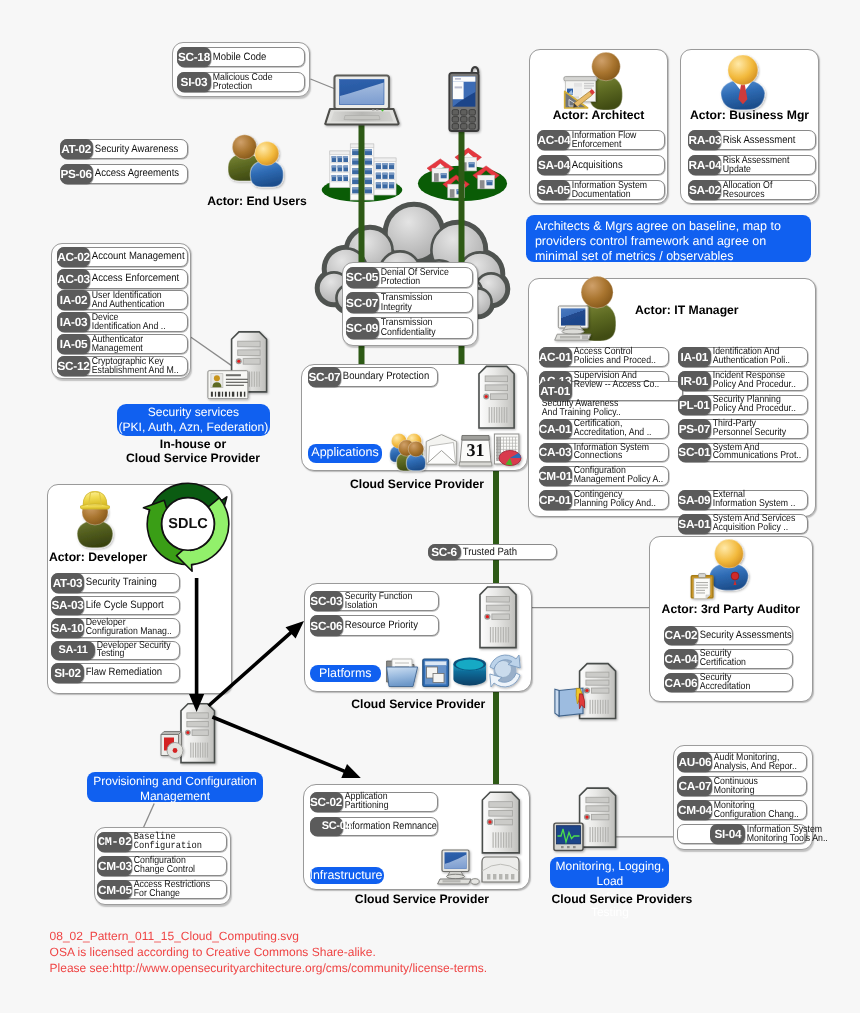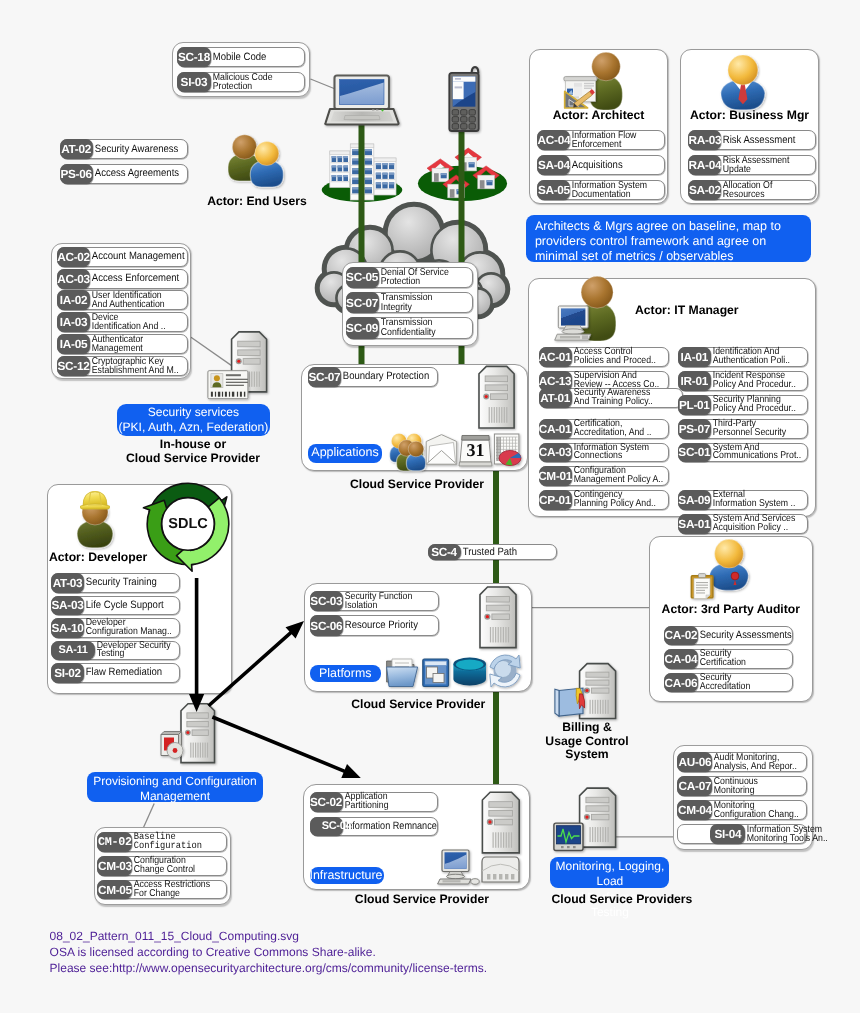--- a/index.html
+++ b/index.html
@@ -26,21 +26,21 @@
 
 
 .blue{position:absolute;background:#1060f0;color:#fff;border-radius:9px;box-sizing:border-box;
   display:flex;flex-direction:column;align-items:center;justify-content:center;text-align:center;line-height:1.26;}
 .bluebox{position:absolute;background:#1060f0;color:#fff;border-radius:8px;box-sizing:border-box;
   line-height:1.3;}
 
 
 .cap{position:absolute;font-weight:bold;color:#000;text-align:center;line-height:1.12;}
 svg.ov{position:absolute;left:0;top:0;width:860px;height:1013px;pointer-events:none;}
-.foot{position:absolute;color:#4c1d95;line-height:1.45;}
+.foot{position:absolute;color:#ef4444;line-height:1.45;}
 </style>
 </head>
 <body>
 
 <div id="stage">
 
 <svg class="ov" viewBox="0 0 860 1013">
   <g stroke="#2e5a16" stroke-width="6" fill="none" stroke-linecap="butt">
     <path d="M496 468 L496 596"></path>
     <path d="M496 656 L496 792"></path>
@@ -540,21 +540,21 @@
           <span>Policies and Proced..</span>
         </div>
       </div>
       <div class="chip" style="left: 0px; top: 23.8px; width: 130px; height: 19.8px;">
         <div class="code" style="width: 33px; height: 19.8px; font-size: 11.8px;">AC-13</div>
         <div class="txt" style="font-size: 9.9px; line-height: 8.9px; transform: scaleX(0.885); transform-origin: left center;">
           <span>Supervision And</span>
           <span>Review -- Access Co..</span>
         </div>
       </div>
-      <div class="chip" style="left: 0px; top: 41px; width: 144px; height: 19.8px;">
+      <div class="chip" style="left: 0px; top: 34px; width: 144px; height: 19.8px; flex-direction: column;">
         <div class="code" style="width: 33px; height: 19.8px; font-size: 11.8px;">AT-01</div>
         <div class="txt" style="font-size: 9.9px; line-height: 8.9px; transform: scaleX(0.885); transform-origin: left center;">
           <span>Security Awareness</span>
           <span>And Training Policy..</span>
         </div>
       </div>
       <div class="chip" style="left: 0px; top: 71.4px; width: 130px; height: 19.8px;">
         <div class="code" style="width: 33px; height: 19.8px; font-size: 11.8px;">CA-01</div>
         <div class="txt" style="font-size: 9.9px; line-height: 8.9px; transform: scaleX(0.885); transform-origin: left center;">
           <span>Certification,</span>
@@ -667,21 +667,21 @@
       <div class="chip" style="left: 0px; top: 90px; width: 129px; height: 19.5px;">
         <div class="code" style="width: 33px; height: 19.5px; font-size: 11.8px;">SI-02</div>
         <div class="txt" style="font-size: 10.6px; line-height: 1.05; transform: scaleX(0.9); transform-origin: left center;">
           <span>Flaw Remediation</span>
         </div>
       </div>
     </div>
 
 <div class="chipset" style="left: 427.5px; top: 544.2px; width: 129px; height: 19.1px; position: absolute;">
       <div class="chip" style="left: 0px; top: 0px; width: 129px; height: 16.1px;">
-        <div class="code" style="width: 33px; height: 16.1px; font-size: 11.8px;">SC-4</div>
+        <div class="code" style="width: 33px; height: 16.1px; font-size: 11.8px;">SC-6</div>
         <div class="txt" style="font-size: 10.6px; line-height: 1.05; transform: scaleX(0.9); transform-origin: left center;">
           <span>Trusted Path</span>
         </div>
       </div>
     </div>
 
 <div class="group" style="left:304.2px;top:582.8px;width:227.4px;height:108.8px;border-radius:13px;"></div>
 <div class="chipset" style="left: 309.8px; top: 591.2px; width: 129.4px; height: 48.4px; position: absolute;">
       <div class="chip" style="left: 0px; top: 0px; width: 129.4px; height: 20.3px;">
         <div class="code" style="width: 33px; height: 20.3px; font-size: 11.8px;">SC-03</div>
@@ -718,25 +718,20 @@
       </div>
       <div class="chip" style="left: 0px; top: 47.4px; width: 129px; height: 19.5px;">
         <div class="code" style="width: 34px; height: 19.5px; font-size: 11.8px;">CA-06</div>
         <div class="txt" style="font-size: 9.9px; line-height: 8.75px; transform: scaleX(0.885); transform-origin: left center;">
           <span>Security</span>
           <span>Accreditation</span>
         </div>
       </div>
     </div>
 
-<div class="cap" style="left:527px;top:721px;width:120px;font-size:12.2px;">
-      <div>Billing &amp;</div>
-      <div>Usage Control</div>
-      <div>System</div>
-    </div>
 
 <div class="bluebox" style="left:87.4px;top:771.5px;width:175.2px;height:30.7px;font-size:12px;text-align:center;padding-top:2px;">
       <div>Provisioning and Configuration</div>
       <div>Management</div>
     </div>
 <div class="groupT" style="left:93.6px;top:827.1px;width:137.8px;height:77.6px;"></div>
 <div class="chipset" style="left: 97.4px; top: 832px; width: 129.2px; height: 71.7px; position: absolute;">
       <div class="chip" style="left: 0px; top: 0px; width: 129.2px; height: 19.7px; font-family: Liberation Mono, monospace;">
         <div class="code" style="width: 35px; height: 19.7px; font-size: 11.8px;">CM-02</div>
         <div class="txt" style="font-size: 9.9px; line-height: 8.85px; transform: scaleX(0.885); transform-origin: left center;">

